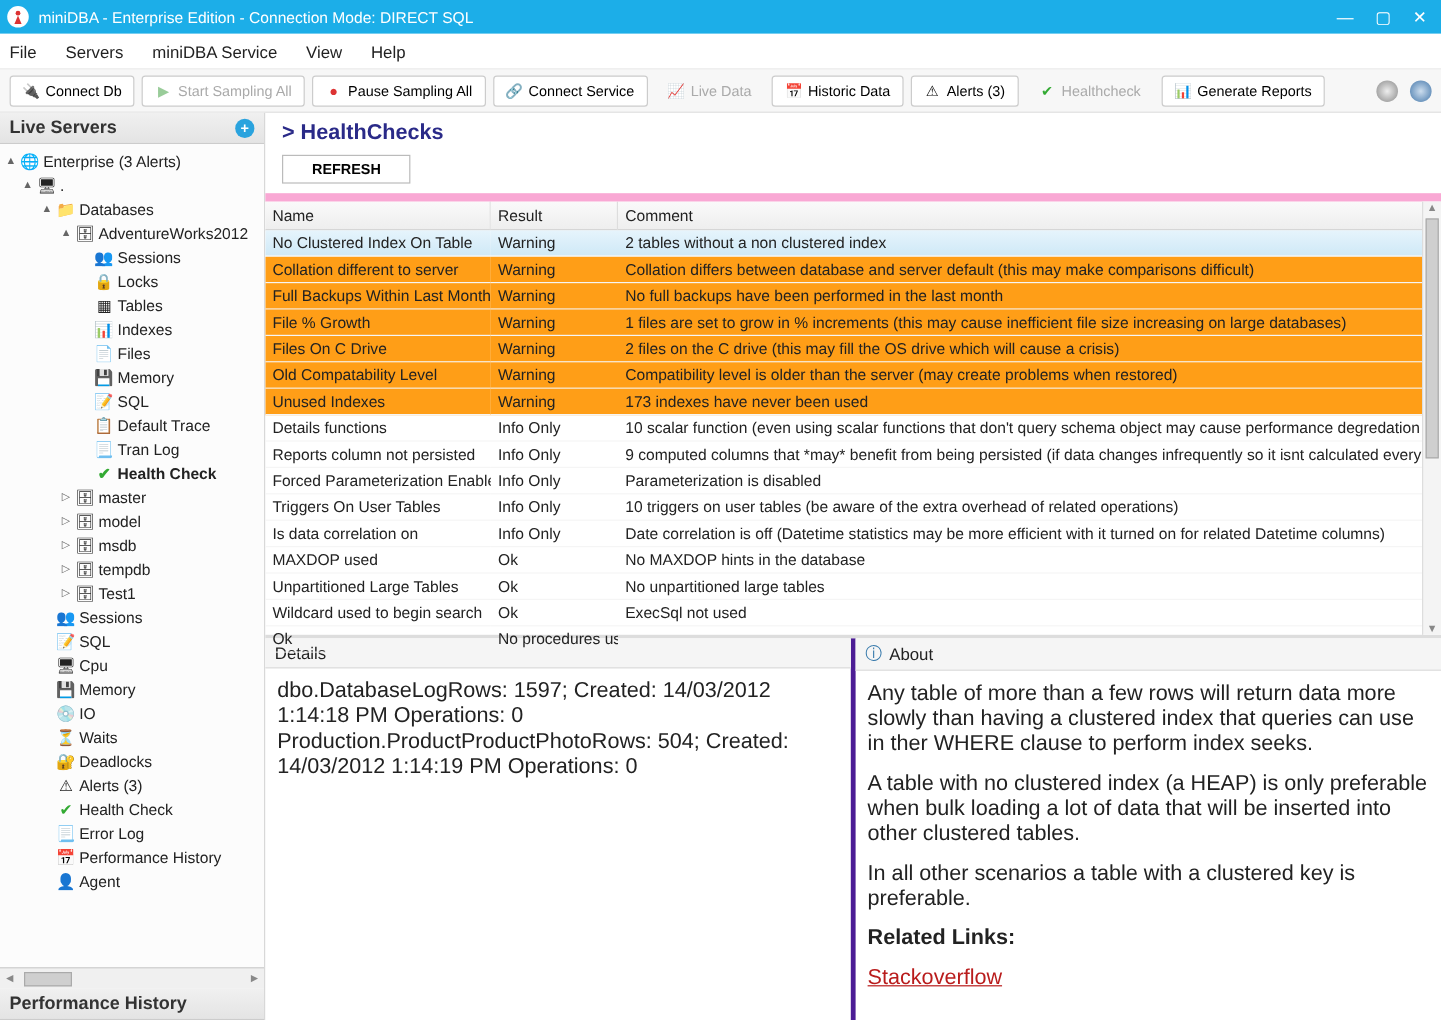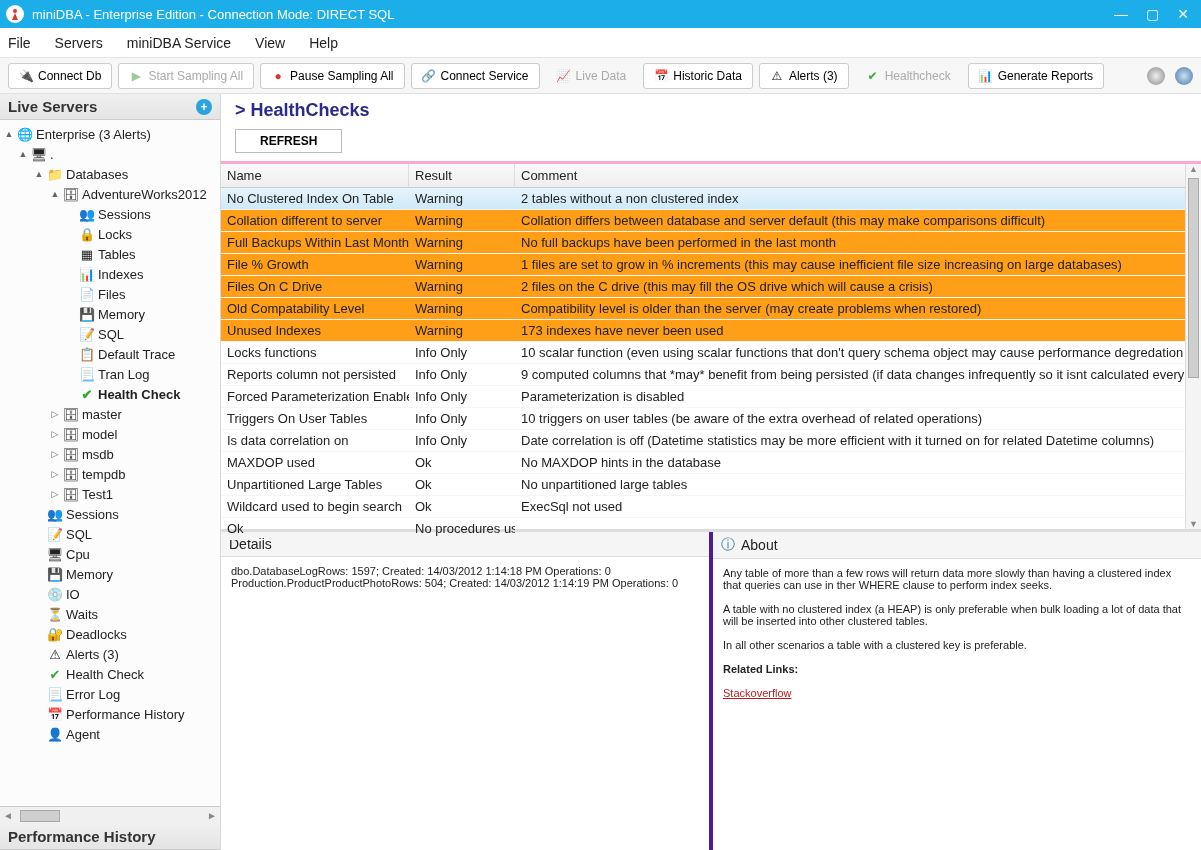--- a/index.html
+++ b/index.html
@@ -31,32 +31,32 @@
 .tree .ico { width: 16px; height: 14px; display: inline-flex; align-items:center; justify-content:center;}
 .tree .bold { font-weight: bold; }
 .d0{padding-left:4px}.d1{padding-left:18px}.d2{padding-left:34px}.d3{padding-left:50px}.d4{padding-left:66px}
 .hscroll { height: 18px; background: #f0f0f0; border-top: 1px solid #ccc; display:flex;align-items:center;}
 .hscroll .thumb{height:12px;width:40px;background:#cfcfcf;border:1px solid #aaa;margin-left:4px;}
 .hscroll .arr{width:16px;text-align:center;color:#888;font-size:10px;}
 .content { flex: 1; display: flex; flex-direction: column; overflow:hidden;}
 .crumb { padding: 6px 14px; font-size: 18px; font-weight: bold; color: #2a2a88; }
 .refresh-row { padding: 2px 14px 8px; }
 .btn-refresh { padding: 4px 24px; border: 1px solid #bbb; background: #fff; font-weight: bold; font-size: 12px; }
-.grid-wrap { flex: 0 0 auto; position: relative; border-top:3px solid #f9a8d4;}
+.grid-wrap { flex: 0 0 auto; position: relative; border-top:7px solid #f9a8d4;}
 .grid { display: grid; grid-template-columns: 188px 106px 1fr; }
 .ghdr { background: linear-gradient(#fafafa,#eee); border-bottom: 1px solid #ccc; border-right: 1px solid #ddd; padding: 4px 6px; font-size: 13px; }
 .gc { padding: 3px 6px; border-bottom: 1px solid #f5f5f5; font-size: 13px; white-space: nowrap; overflow: hidden; }
 .vscroll { position:absolute; right:0; top:0; bottom:0; width:16px; background:#f4f4f4; border-left:1px solid #ddd;}
 .vscroll .thumb{position:absolute;left:2px;right:2px;top:14px;height:200px;background:#cfcfcf;border:1px solid #aaa;}
 .vscroll .arr{position:absolute;left:0;right:0;text-align:center;color:#888;font-size:9px;}
 .bottom { flex:1; display:flex; border-top: 3px solid #ddd; min-height: 0;}
 .bottom .pane { flex:1; display:flex; flex-direction:column; border-right:4px solid #4c1d95; }
 .bottom .pane:last-child{border-right:none;}
 .bottom .ph { background:#f5f5f5; border-bottom:1px solid #ddd; padding:4px 8px; font-size:14px; display:flex;align-items:center;gap:6px;}
-.bottom .pb { padding:8px 10px; font-size: 11px; overflow:auto; flex:1;}
+.bottom .pb { padding:8px 10px; font-size: 18px; overflow:auto; flex:1;}
 .bottom .pb p{margin-bottom:12px;}
 .bottom a{color:#b91c1c;text-decoration:underline;}
 .grid-scroll{overflow:hidden;position:relative;}
 </style>
 </head>
 <body>
 
 <div class="titlebar">
   <span class="app-icon">
     <svg viewBox="0 0 12 12">
@@ -383,21 +383,21 @@
             <div class="gc" style="background: rgb(255, 158, 23);">1 files are set to grow in % increments (this may cause inefficient file size increasing on large databases)</div>
             <div class="gc" style="background: rgb(255, 158, 23);">Files On C Drive</div>
             <div class="gc" style="background: rgb(255, 158, 23);">Warning</div>
             <div class="gc" style="background: rgb(255, 158, 23);">2 files on the C drive (this may fill the OS drive which will cause a crisis)</div>
             <div class="gc" style="background: rgb(255, 158, 23);">Old Compatability Level</div>
             <div class="gc" style="background: rgb(255, 158, 23);">Warning</div>
             <div class="gc" style="background: rgb(255, 158, 23);">Compatibility level is older than the server (may create problems when restored)</div>
             <div class="gc" style="background: rgb(255, 158, 23);">Unused Indexes</div>
             <div class="gc" style="background: rgb(255, 158, 23);">Warning</div>
             <div class="gc" style="background: rgb(255, 158, 23);">173 indexes have never been used</div>
-            <div class="gc">Locks functions</div>
+            <div class="gc">Details functions</div>
             <div class="gc">Info Only</div>
             <div class="gc">10 scalar function (even using scalar functions that don't query schema object may cause performance degredation - test re</div>
             <div class="gc">Reports column not persisted</div>
             <div class="gc">Info Only</div>
             <div class="gc">9 computed columns that *may* benefit from being persisted (if data changes infrequently so it isnt calculated every time it</div>
             <div class="gc">Forced Parameterization Enabled</div>
             <div class="gc">Info Only</div>
             <div class="gc">Parameterization is disabled</div>
             <div class="gc">Triggers On User Tables</div>
             <div class="gc">Info Only</div>

